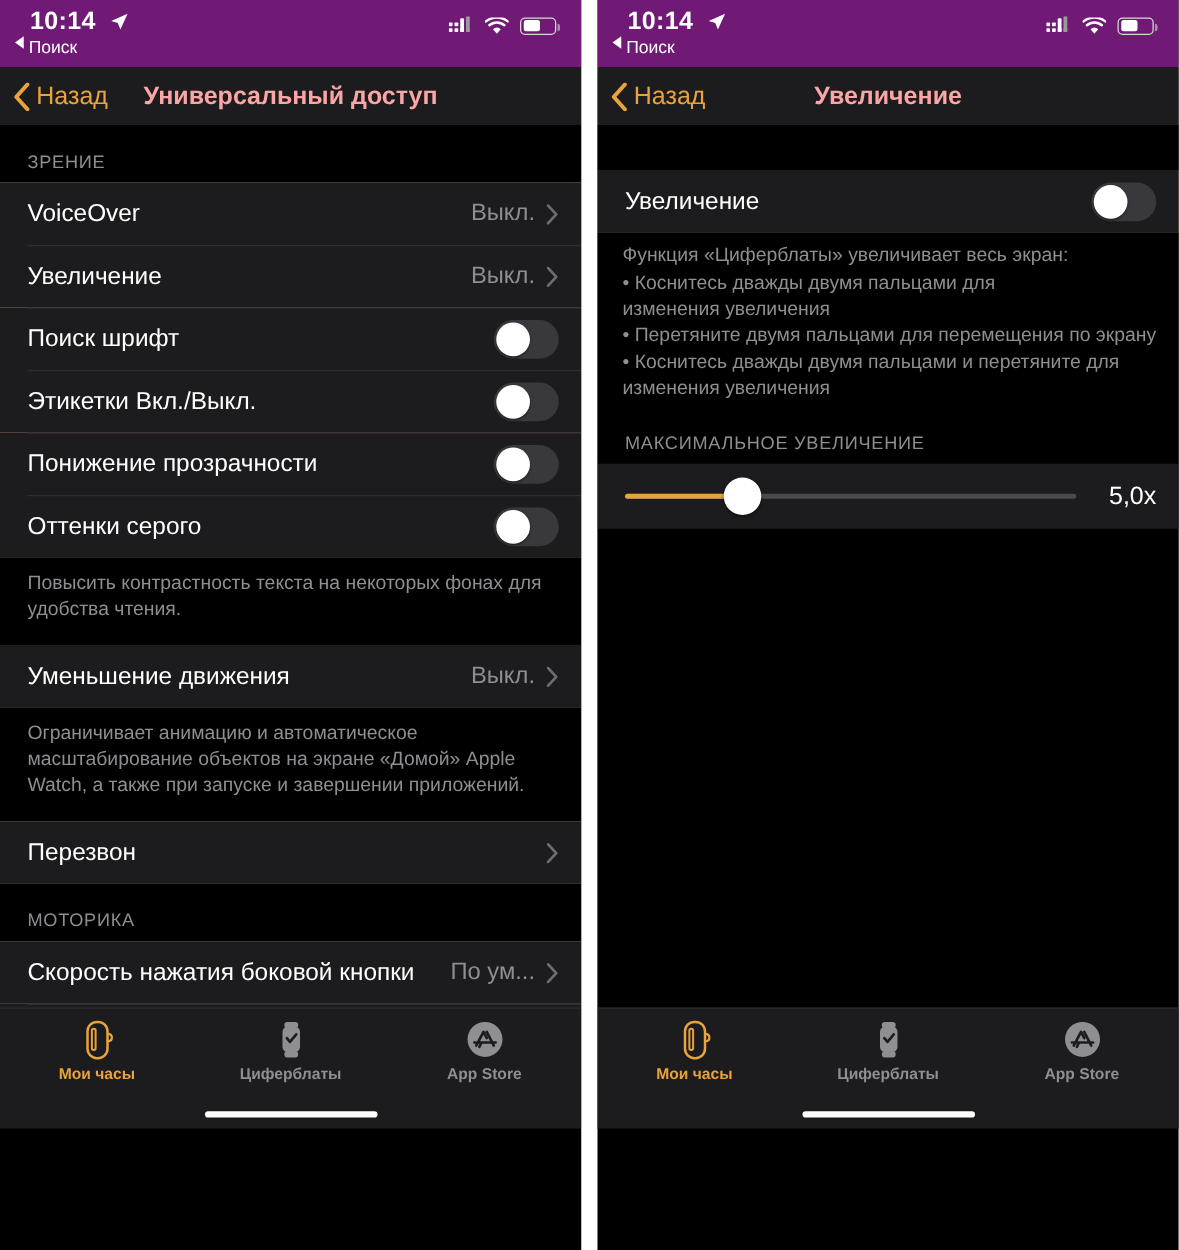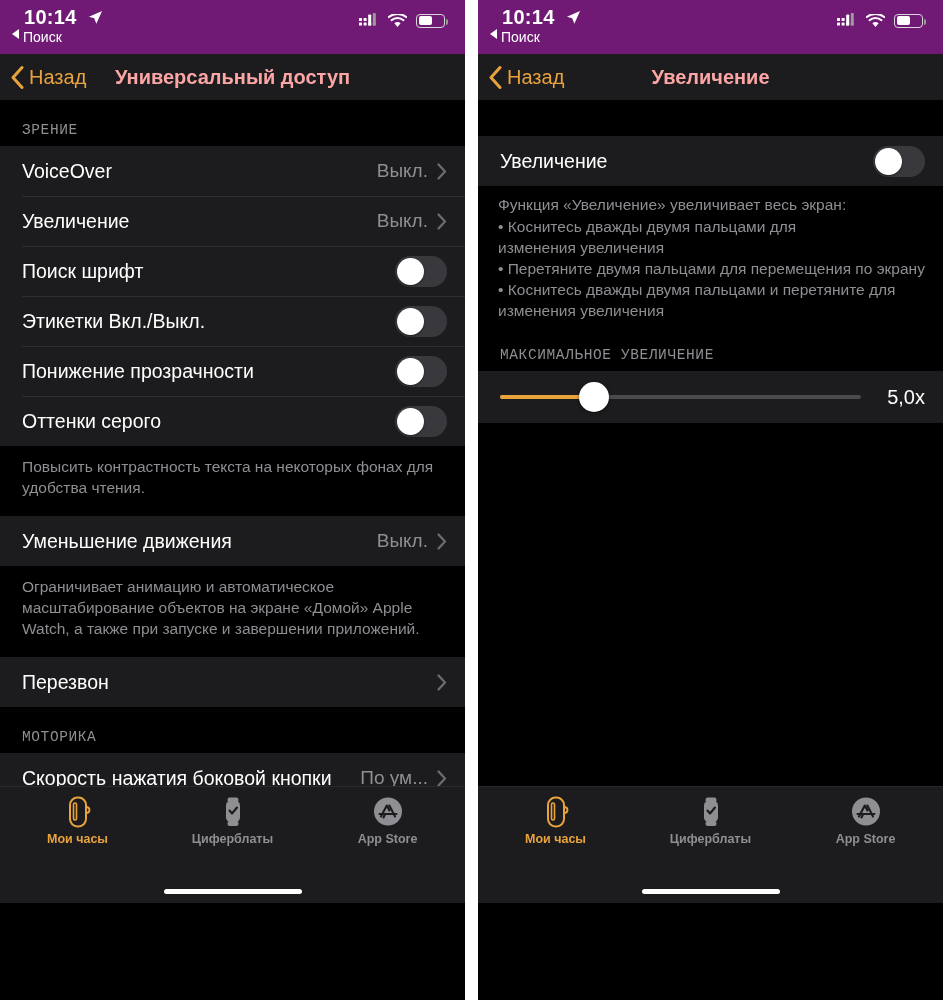--- a/index.html
+++ b/index.html
@@ -95,21 +95,20 @@
   }
   .phone.left .screen-body{ height:803px; }
   .phone.right .screen-body{ height:803px; }
 
   .section-header{
     color:#8e8e93;
     font-size:14.5px;
     letter-spacing:.6px;
     padding:22px 22px 8px 22px;
     background:#000000;
-    font-family:Liberation Mono, monospace;
   }
   .group{
     background:#fca5a5;
   }
   .row{
     position:relative;
     display:flex; align-items:center;
     min-height:50px;
     padding:0 18px 0 22px;
     background:#1c1c1e;
@@ -184,21 +183,21 @@
     box-shadow:0 1px 3px rgba(0,0,0,.6);
     cursor:pointer;
   }
   .slider-value{
     font-size:20px; color:#ffffff; min-width:48px; text-align:right;
   }
 
   
   .tabbar{
     position:absolute; left:0; right:0; bottom:0;
-    height:117px;
+    height:97px;
     background:#1c1c1e;
     display:flex;
     border-top:1px solid #2a2a2c;
     margin-top:48px;
   }
   .tab{
     flex:1; display:flex; flex-direction:column;
     align-items:center; justify-content:flex-start;
     padding-top:8px; gap:3px;
     cursor:pointer;
@@ -438,21 +437,21 @@
       <div class="group">
         <div class="row">
           <span class="label">Увеличение</span>
           <div class="toggle">
               <div class="knob"></div>
             </div>
         </div>
       </div>
 
       <div class="desc-block">
-        <div class="lead">Функция «Увеличение» увеличивает весь экран:</div>
+        <div class="lead">Функция «Циферблаты» увеличивает весь экран:</div>
         <div class="bullet">•  Коснитесь дважды двумя пальцами для</div>
         <div class="bullet">изменения увеличения</div>
         <div class="bullet">•  Перетяните двумя пальцами для перемещения по экрану</div>
         <div class="bullet">•  Коснитесь дважды двумя пальцами и перетяните для</div>
         <div class="bullet">изменения увеличения</div>
       </div>
 
       <div class="section-header" style="padding-top:26px">МАКСИМАЛЬНОЕ УВЕЛИЧЕНИЕ</div>
 
       <div class="slider-row">

